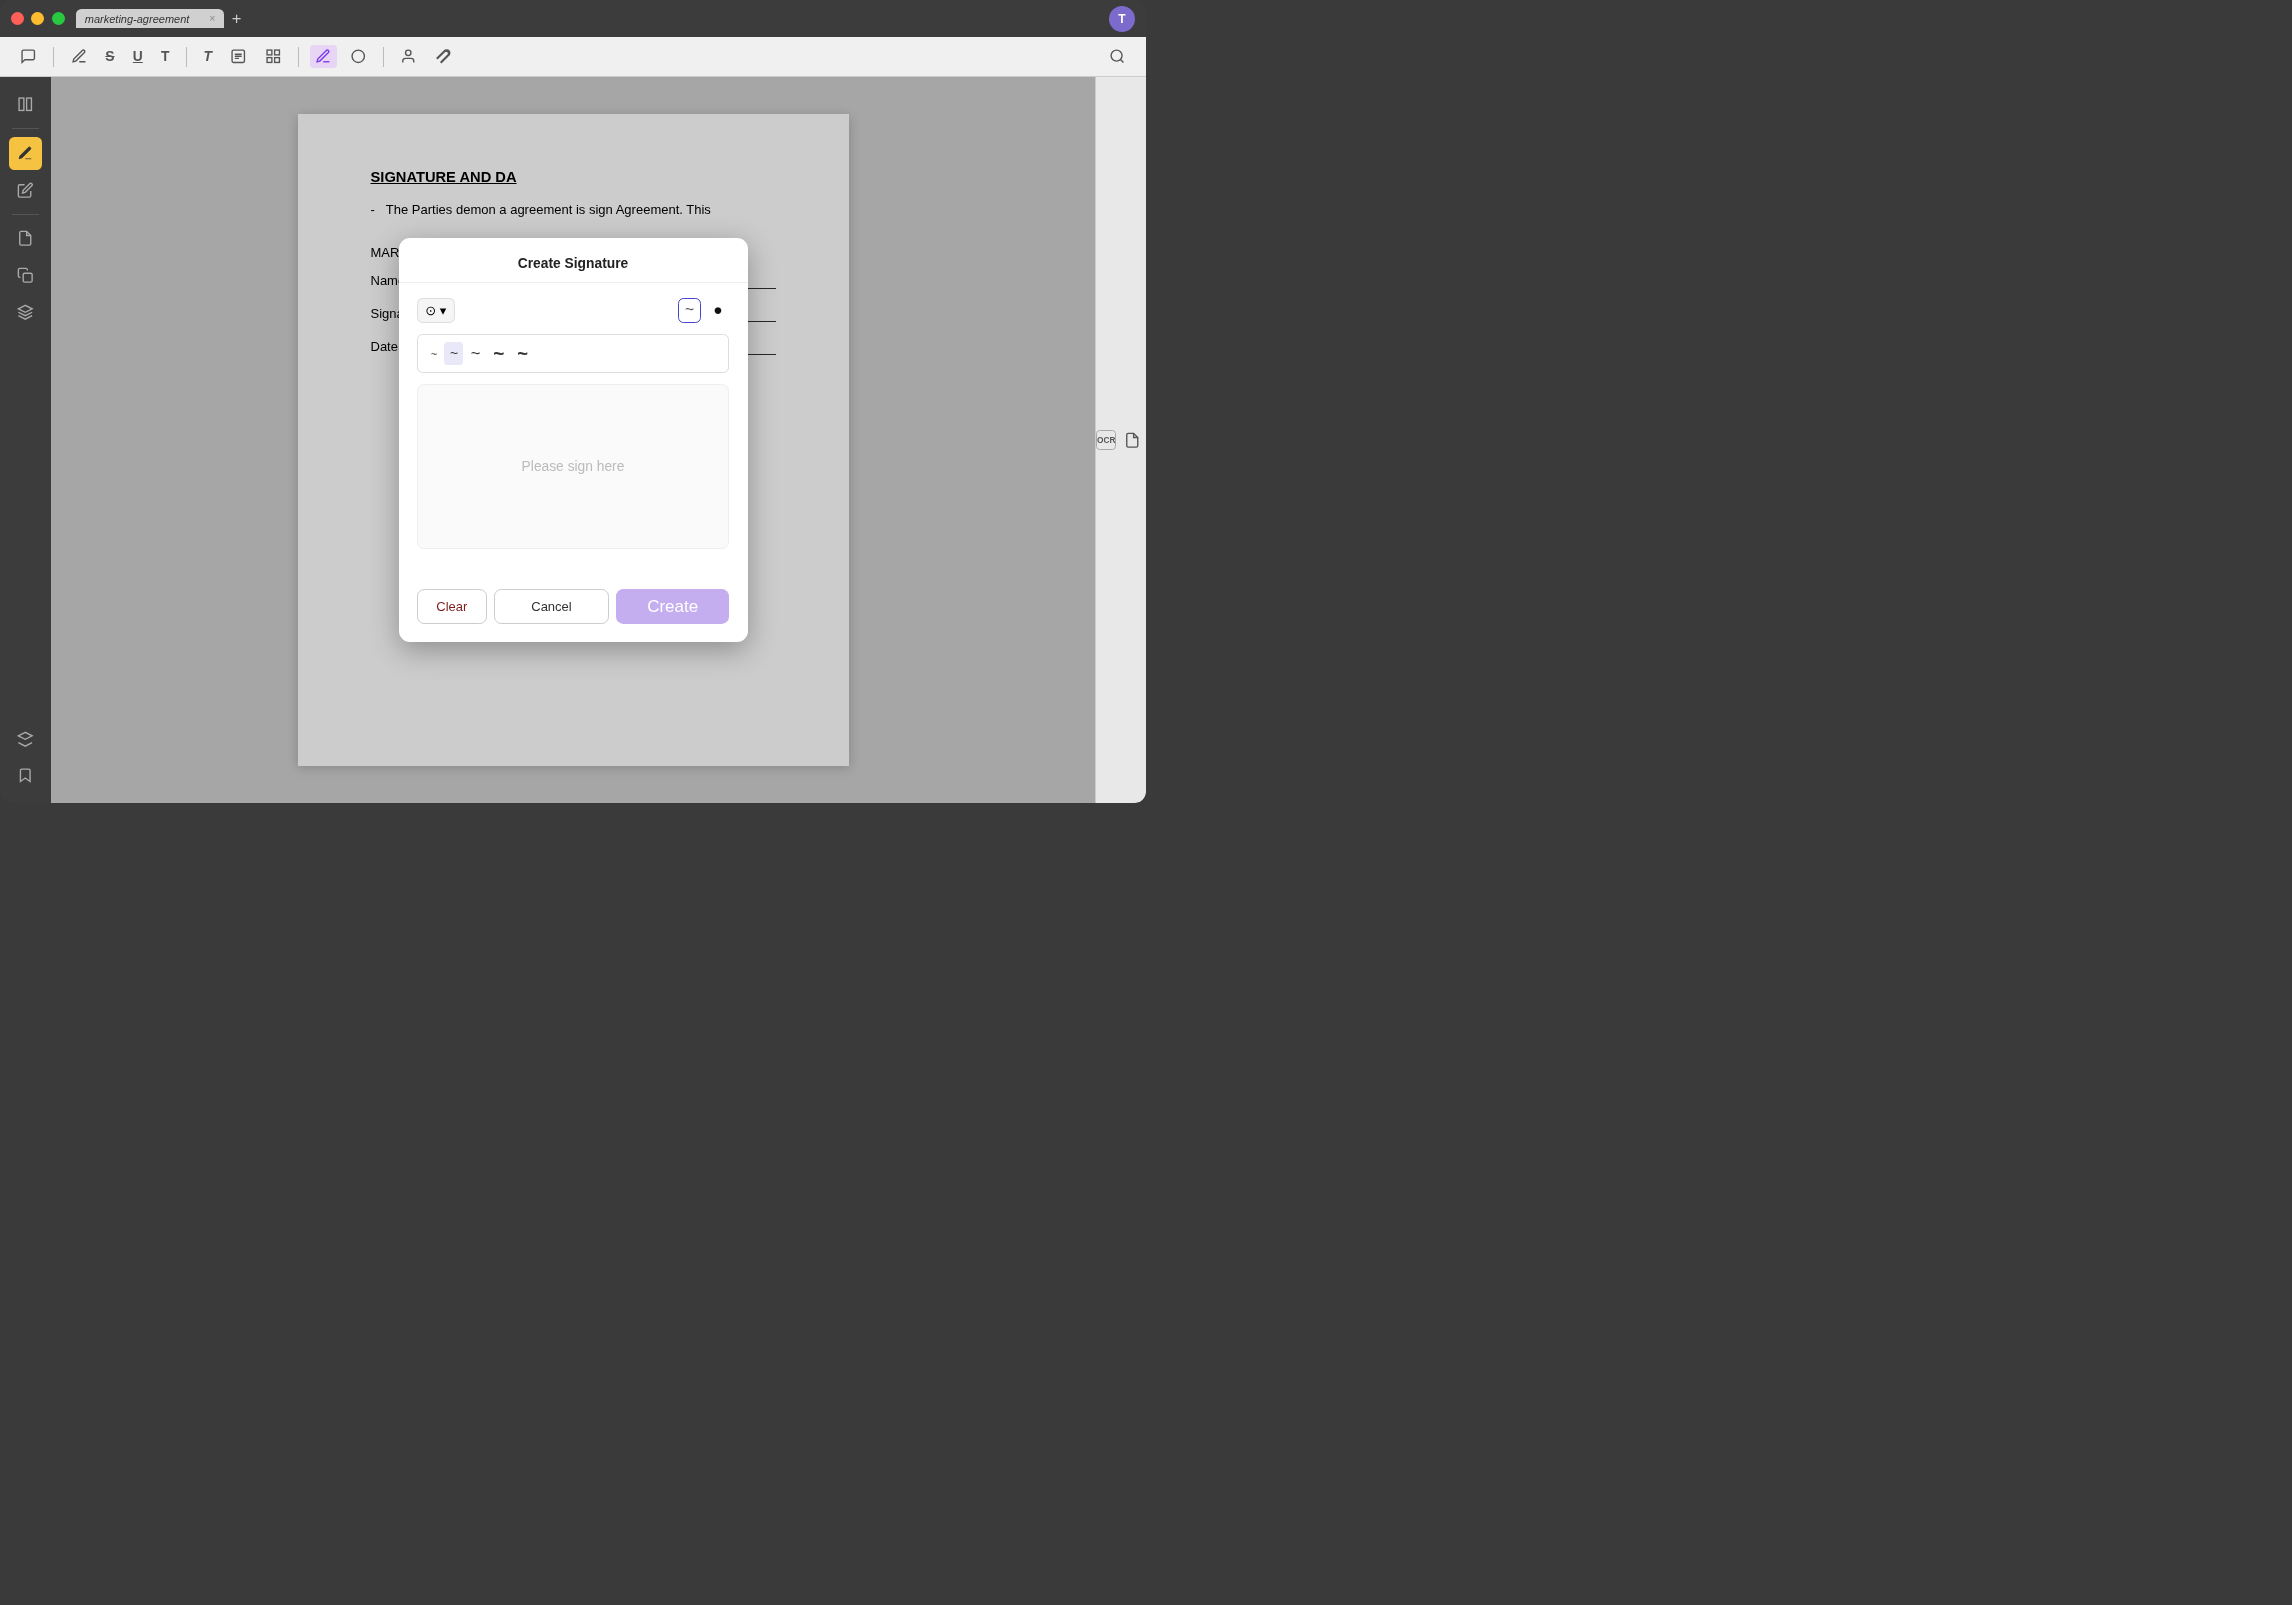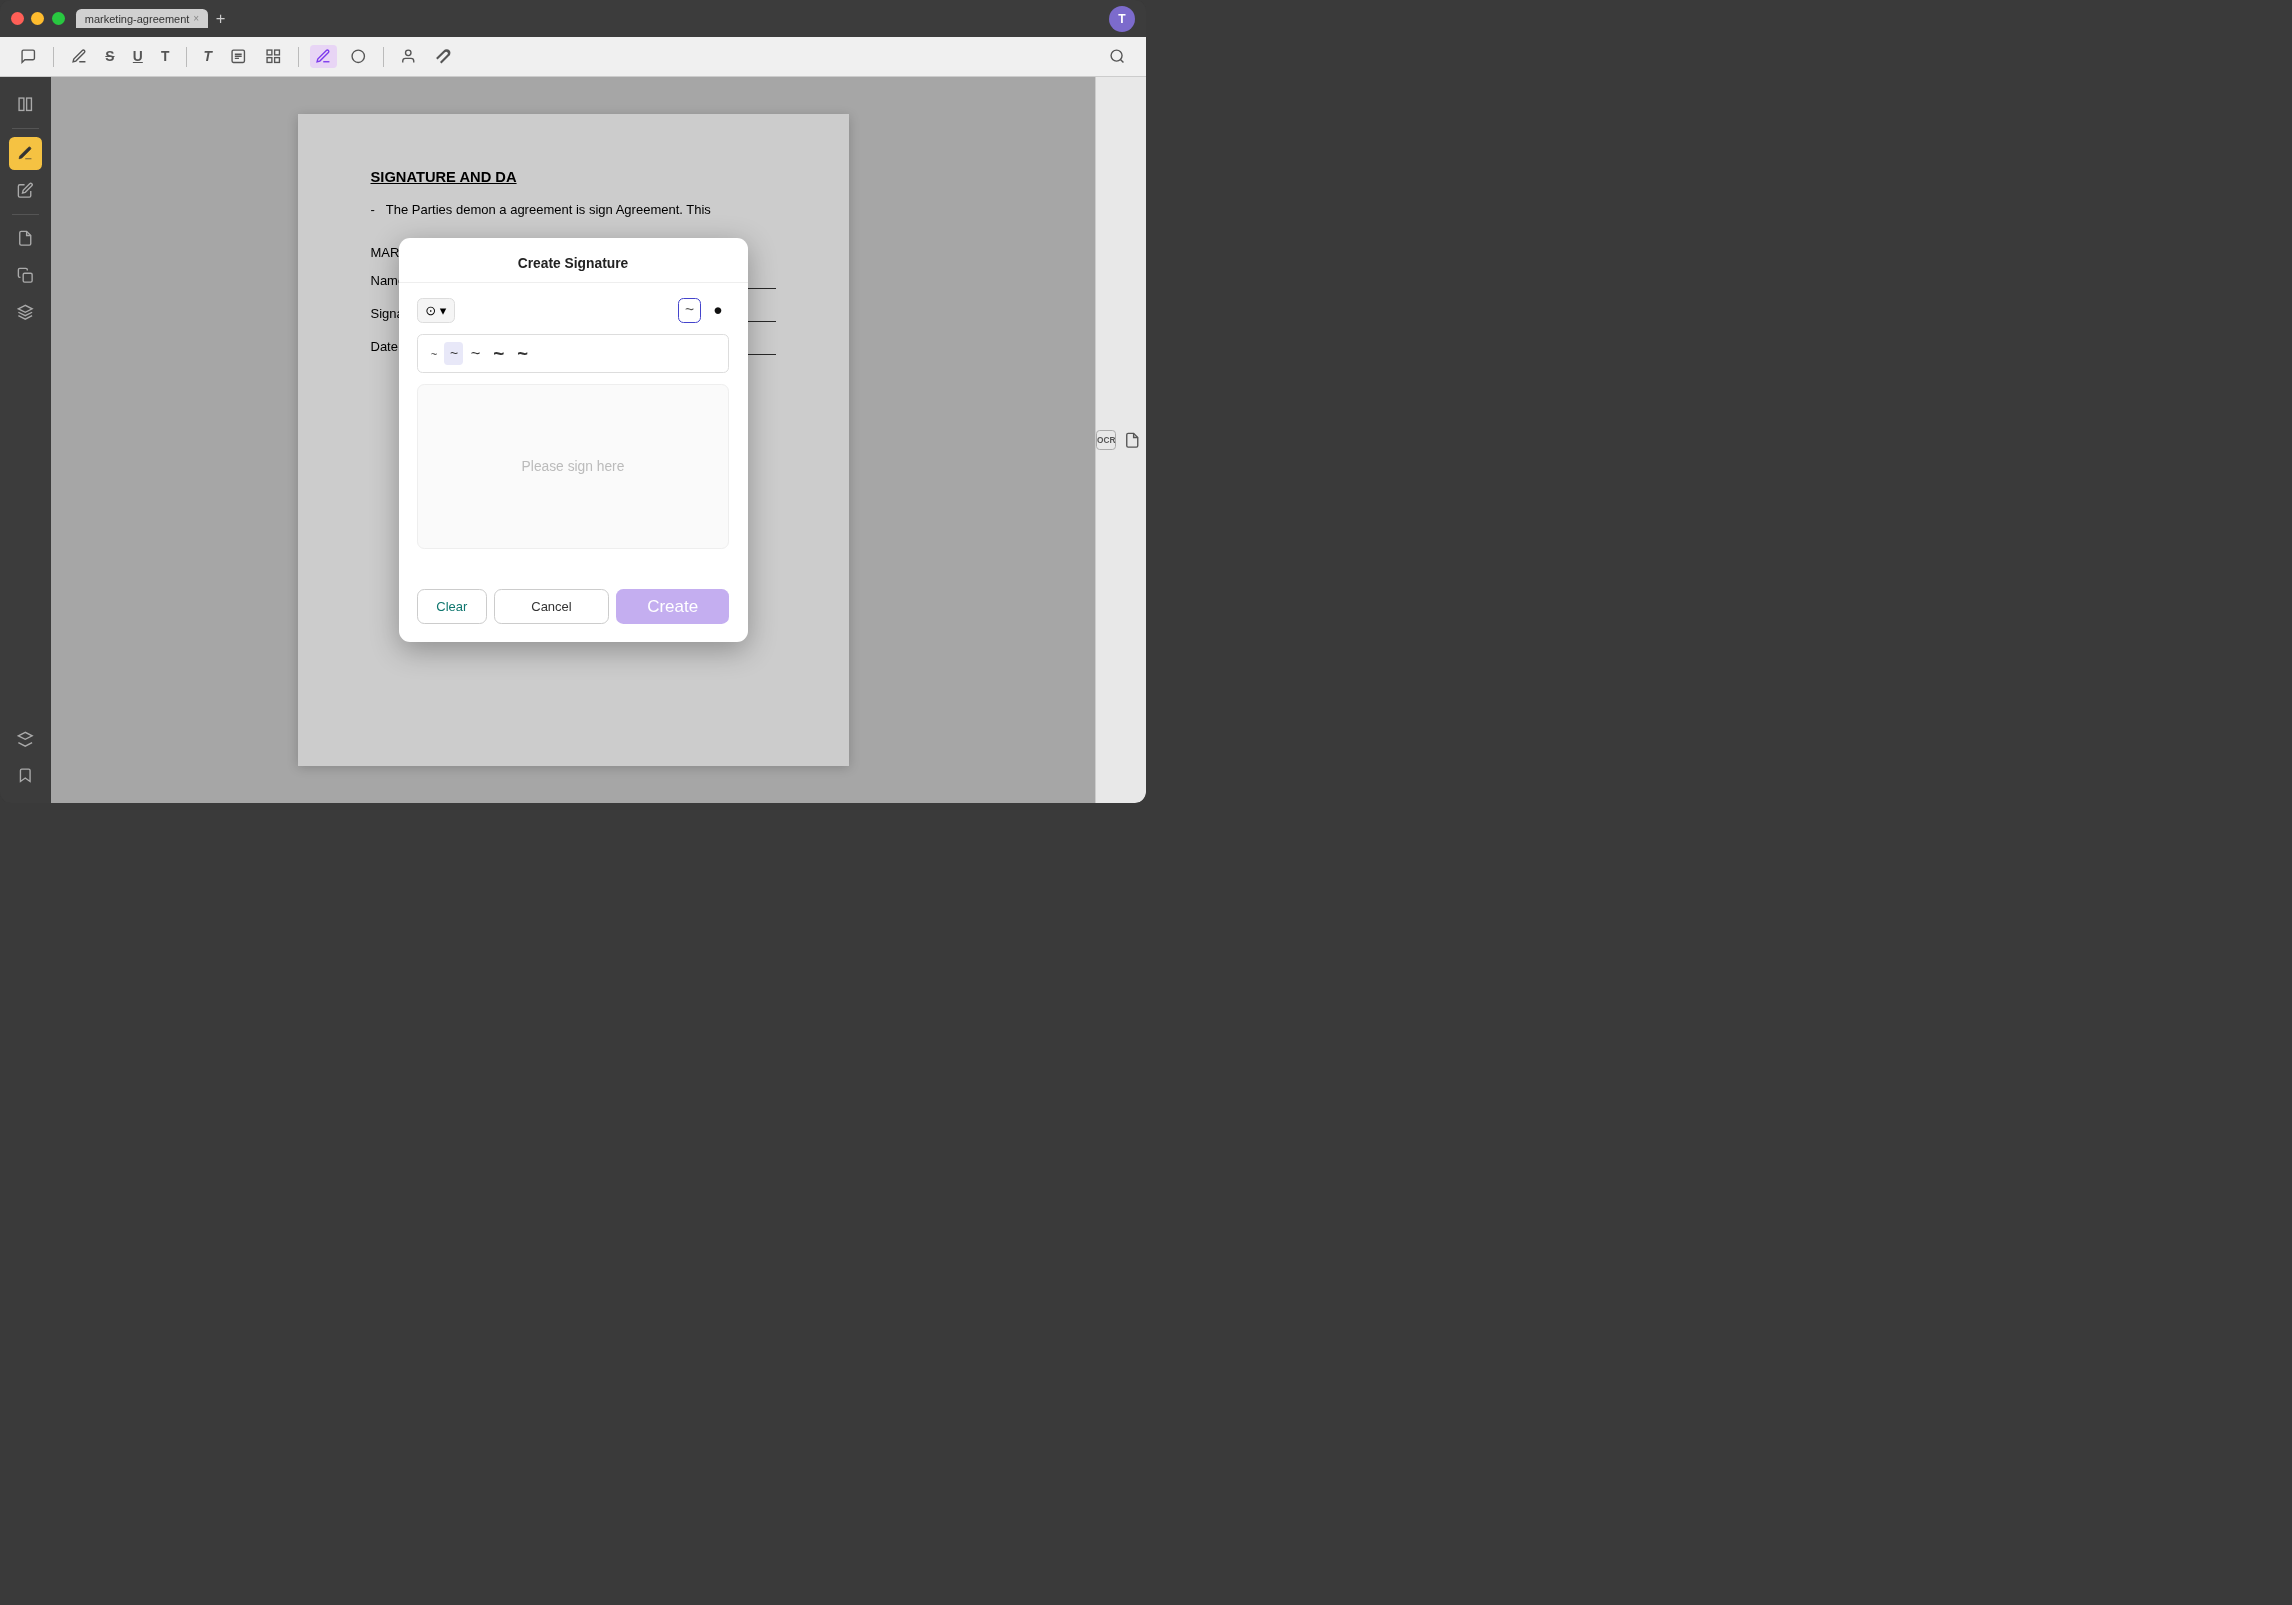--- a/index.html
+++ b/index.html
@@ -56,22 +56,23 @@
     }
 
     .tab {
       background: #5a5a5a;
       color: #ccc;
       font-size: 11px;
       padding: 3.7px 9.2px;
       border-radius: 5.5px 5.5px 0 0;
       display: flex;
       align-items: center;
-      gap: 4px;
-      cursor: pointer;
+      gap: 20px;
+      cursor: pointer;
+      font-style: italic;
     }
     .tab.active {
       background: #d0d0d0;
       color: #333;
     }
 
     .tab-close {
       font-size: 10px;
       color: #888;
       cursor: pointer;
@@ -370,21 +371,21 @@
     .dialog-footer {
       display: flex;
       justify-content: space-between;
       padding: 11px 18.4px 18.4px;
       gap: 7.3px;
     }
 
     .btn-clear {
       background: white;
       border: 0.9px solid #ccc;
-      color: #0f766e;
+      color: #7f1d1d;
       padding: 7.3px 18.4px;
       border-radius: 7.3px;
       font-size: 13px;
       cursor: pointer;
     }
 
     .btn-cancel {
       background: white;
       border: 0.9px solid #ccc;
       color: #333;

